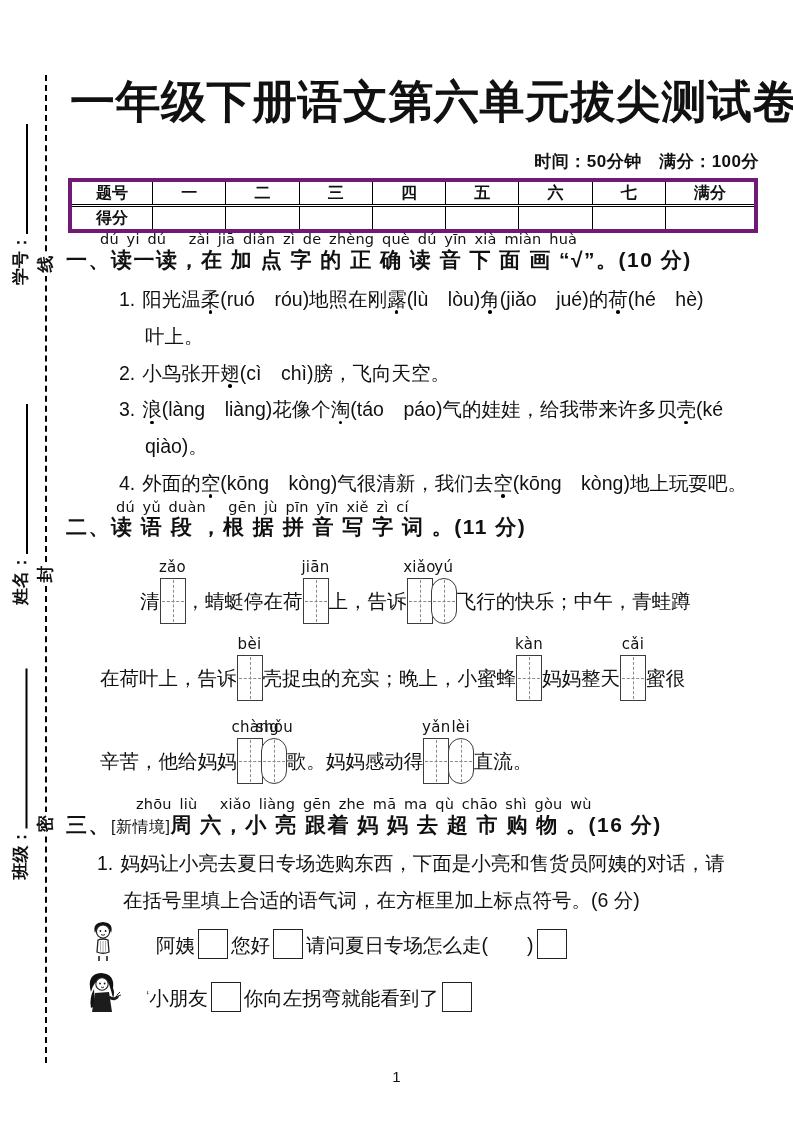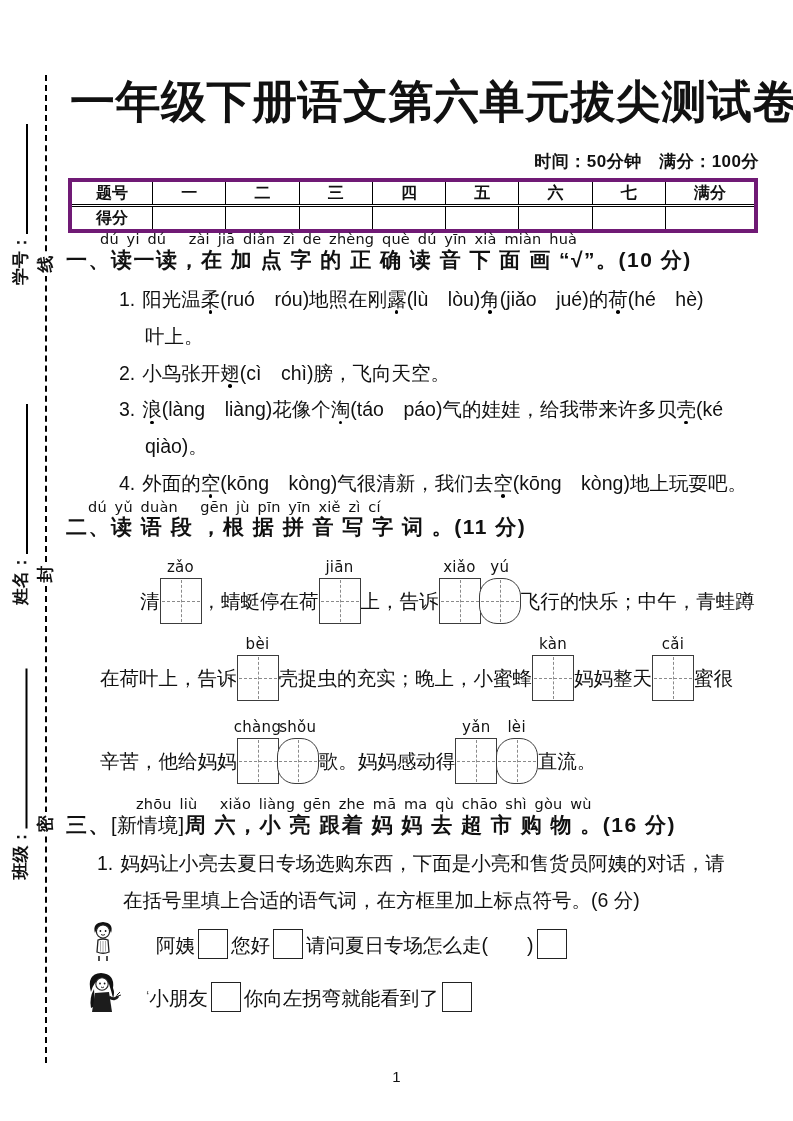--- a/index.html
+++ b/index.html
@@ -28,41 +28,41 @@
   .score-table{position:absolute;left:68px;top:178px;width:690px;border-collapse:collapse;
                table-layout:fixed;border:4px solid #701a75;}
   .score-table td{border:1.5px solid #000;height:22px;text-align:center;font-size:16px;
                   font-weight:700;padding:0;}
   .score-table tr:first-child td{border-bottom:3px double #000;}
   .score-table td:first-child{width:80px;} .score-table td:last-child{width:88px;}
 
   
   .pinyin-line{position:absolute;font-family:"DejaVu Sans",sans-serif;font-size:14.5px;
                letter-spacing:0.2px;word-spacing:3px;white-space:nowrap;}
-  .py1{left:100px;top:230px;} .py2{left:88px;top:498px;} .py3{left:136px;top:795px;}
+  .py1{left:100px;top:230px;} .py2{left:116px;top:498px;} .py3{left:136px;top:795px;}
 
   
   .heading{position:absolute;font-size:21px;font-weight:700;letter-spacing:1.5px;white-space:nowrap;}
   .h1{left:66px;top:246px;} .h2{left:66px;top:513px;} .h3{left:66px;top:811px;}
-  .tag{font-weight:400;font-size:20px;letter-spacing:0.5px;}
+  .tag{font-weight:400;font-size:16px;letter-spacing:0.5px;}
 
   
   .s1-items{position:absolute;left:95px;top:281px;width:680px;font-size:19.5px;line-height:36.8px;margin-left:24px;}
   .s1-line{white-space:nowrap;}
   .s1-line .num{margin-right:7px;}
   .cont{padding-left:26px;}
   .dchar{position:relative;}
   .dchar::after{content:"";position:absolute;left:50%;margin-left:-2px;bottom:-4px;width:3.6px;
                 height:3.6px;border-radius:50%;background:#000;}
 
   
   .s2-line{position:absolute;display:flex;align-items:center;white-space:nowrap;font-size:19.5px;}
   .s2l0{left:140px;top:578px;} .s2l1{left:100px;top:655px;} .s2l2{left:100px;top:738px;}
   .boxgroup{display:flex;flex:none;}
-  .wbox{position:relative;width:42px;height:46px;border:1.7px solid #3c3c3c;box-sizing:border-box;
+  .wbox{position:relative;width:26px;height:46px;border:1.7px solid #3c3c3c;box-sizing:border-box;
         flex:none;background:#fff;}
   .boxgroup .wbox + .wbox{margin-left:-1.7px;border-radius:18px;}
   .wbox::before{content:"";position:absolute;left:1px;right:1px;top:50%;border-top:1.3px dashed #8a8a8a;}
   .wbox::after{content:"";position:absolute;top:1px;bottom:1px;left:50%;border-left:1.3px dashed #8a8a8a;}
   .py{position:absolute;top:-21px;left:-6px;right:-6px;text-align:center;
       font-family:"DejaVu Sans",sans-serif;font-size:15px;letter-spacing:0.3px;}
 
   
   .s3-item{position:absolute;left:97px;top:845px;width:680px;font-size:19.5px;line-height:37px;}
   .s3-item .num{margin-right:7px;}

